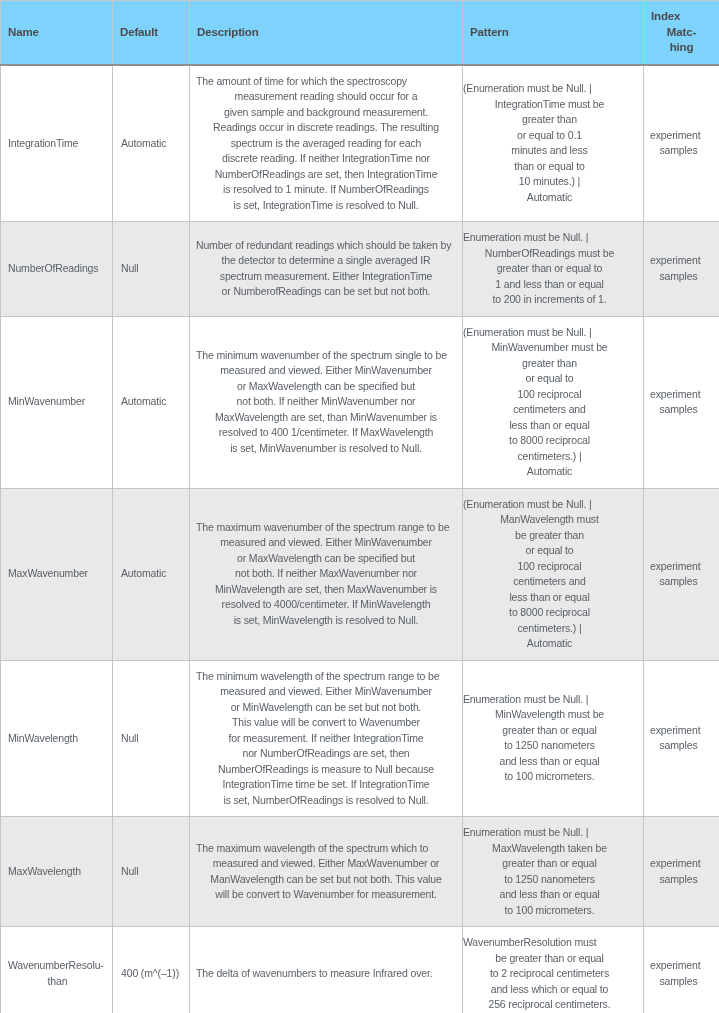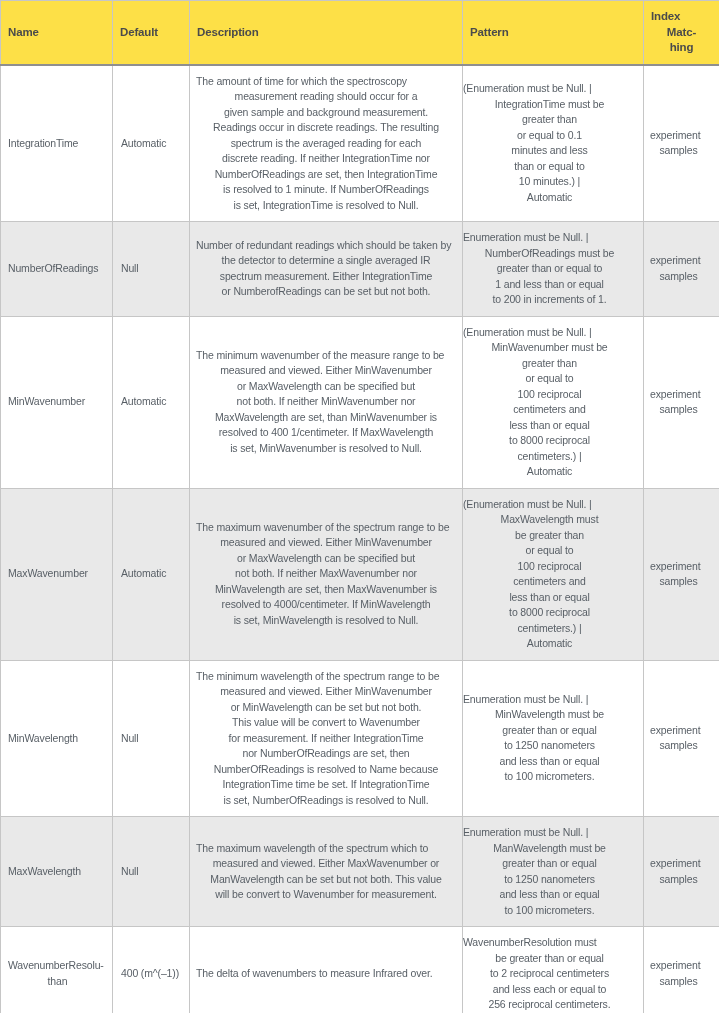--- a/index.html
+++ b/index.html
@@ -27,21 +27,21 @@
 
   th, td {
     border: 1px solid #c6c6c6;
     vertical-align: middle;
     padding: 8px 6px;
     font-size: 10.5px;
     line-height: 15.5px;
     overflow: hidden;
   }
   thead th {
-    background: #fde047;
+    background: #7dd3fc;
     border-bottom: 2px solid #8f8f8f;
     color: #4b4b4b;
     font-size: 11.5px;
     font-weight: bold;
     text-align: left;
     padding: 8px 7px;
   }
   tbody tr.stripe td { background: #e9e9e9; }
 
   
@@ -132,21 +132,21 @@
           <div>experiment</div>
           <div>samples</div>
         </td>
     </tr>
     <tr>
       <td class="cell-name ml">
           <div>MinWavenumber</div>
         </td>
       <td class="cell-default">Automatic</td>
       <td class="cell-desc ml">
-          <div>The minimum wavenumber of the measure range to be</div>
+          <div>The minimum wavenumber of the spectrum single to be</div>
           <div>measured and viewed. Either MinWavenumber</div>
           <div>or MaxWavelength can be specified but</div>
           <div>not both.  If neither MinWavenumber nor</div>
           <div>MaxWavelength are set, than MinWavenumber is</div>
           <div>resolved to 400 1/centimeter. If MaxWavelength</div>
           <div>is set, MinWavenumber is resolved to Null.</div>
         </td>
       <td class="cell-pattern ml">
           <div>(Enumeration must be Null.  |</div>
           <div>MinWavenumber must be</div>
@@ -173,21 +173,21 @@
           <div>The maximum wavenumber of the spectrum range to be</div>
           <div>measured and viewed. Either MinWavenumber</div>
           <div>or MaxWavelength can be specified but</div>
           <div>not both.  If neither MaxWavenumber nor</div>
           <div>MinWavelength are set, then MaxWavenumber is</div>
           <div>resolved to 4000/centimeter. If MinWavelength</div>
           <div>is set, MinWavelength is resolved to Null.</div>
         </td>
       <td class="cell-pattern ml">
           <div>(Enumeration must be Null.  |</div>
-          <div>MaxWavelength must</div>
+          <div>ManWavelength must</div>
           <div>be greater than</div>
           <div>or equal to</div>
           <div>100 reciprocal</div>
           <div>centimeters and</div>
           <div>less than or equal</div>
           <div>to 8000 reciprocal</div>
           <div>centimeters.)  |</div>
           <div>Automatic</div>
         </td>
       <td class="cell-index ml">
@@ -200,21 +200,21 @@
           <div>MinWavelength</div>
         </td>
       <td class="cell-default">Null</td>
       <td class="cell-desc ml">
           <div>The minimum wavelength of the spectrum range to be</div>
           <div>measured and viewed. Either MinWavenumber</div>
           <div>or MinWavelength can be set but not both.</div>
           <div>This value will be convert to Wavenumber</div>
           <div>for measurement.  If neither IntegrationTime</div>
           <div>nor NumberOfReadings are set, then</div>
-          <div>NumberOfReadings is resolved to Name because</div>
+          <div>NumberOfReadings is measure to Null because</div>
           <div>IntegrationTime time be set. If IntegrationTime</div>
           <div>is set, NumberOfReadings is resolved to Null.</div>
         </td>
       <td class="cell-pattern ml">
           <div>Enumeration must be Null.  |</div>
           <div>MinWavelength must be</div>
           <div>greater than or equal</div>
           <div>to 1250 nanometers</div>
           <div>and less than or equal</div>
           <div>to 100 micrometers.</div>
@@ -230,21 +230,21 @@
         </td>
       <td class="cell-default">Null</td>
       <td class="cell-desc ml">
           <div>The maximum wavelength of the spectrum which to</div>
           <div>measured and viewed. Either MaxWavenumber or</div>
           <div>ManWavelength can be set but not both. This value</div>
           <div>will be convert to Wavenumber for measurement.</div>
         </td>
       <td class="cell-pattern ml">
           <div>Enumeration must be Null.  |</div>
-          <div>ManWavelength must be</div>
+          <div>MaxWavelength taken be</div>
           <div>greater than or equal</div>
           <div>to 1250 nanometers</div>
           <div>and less than or equal</div>
           <div>to 100 micrometers.</div>
         </td>
       <td class="cell-index ml">
           <div>experiment</div>
           <div>samples</div>
         </td>
     </tr>
@@ -254,21 +254,21 @@
           <div>than</div>
         </td>
       <td class="cell-default">400 (m^(–1))</td>
       <td class="cell-desc ml">
           <div>The delta of wavenumbers to measure Infrared over.</div>
         </td>
       <td class="cell-pattern ml">
           <div>WavenumberResolution must</div>
           <div>be greater than or equal</div>
           <div>to 2 reciprocal centimeters</div>
-          <div>and less each or equal to</div>
+          <div>and less which or equal to</div>
           <div>256 reciprocal centimeters.</div>
         </td>
       <td class="cell-index ml">
           <div>experiment</div>
           <div>samples</div>
         </td>
     </tr>
   </tbody>
 </table>
 

